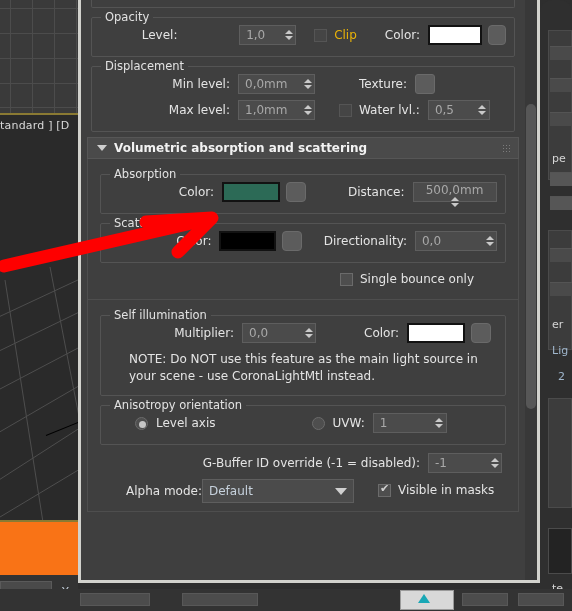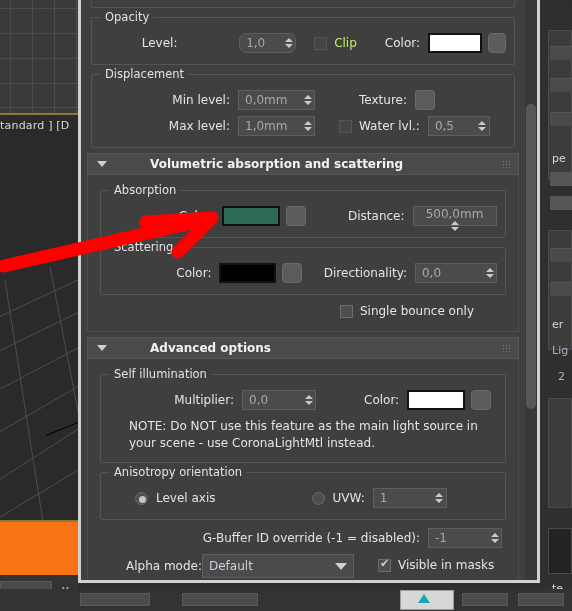--- a/index.html
+++ b/index.html
@@ -38,36 +38,36 @@
     border: 3px solid #d2d2cd;
     border-top: none;
   }
   .dialog-inner { position: absolute; left: 0; top: 0; right: 12px; bottom: 0; overflow: hidden; padding: 0 6px; }
 
   
   .scrollbar { position: absolute; right: 0; top: 0; width: 12px; bottom: 0; background: #383838; }
   .scroll-thumb { position: absolute; left: 1px; top: 110px; width: 10px; height: 305px; background: #575757; border-radius: 5px; }
 
   
-  .rollout-head { position: relative; height: 22px; background: #4a4a4a; border: 1px solid #565656; margin-top: 5px; display: flex; align-items: center; gap: 36px; }
+  .rollout-head { position: relative; height: 22px; background: #4a4a4a; border: 1px solid #565656; margin-top: 5px; display: flex; align-items: center; }
   .tri { width: 0; height: 0; border-left: 5px solid transparent; border-right: 5px solid transparent; border-top: 6px solid #cfcfcf; margin-left: 9px; margin-right: 7px; }
   .rollout-title { font-size: 12px; font-weight: bold; color: #f2f2f2; }
   .grip { position: absolute; right: 6px; top: 6px; width: 10px; height: 10px;
           background-image: radial-gradient(#8d8d8d 40%, transparent 41%);
           background-size: 3px 3px; opacity: .75; }
 
   .rollout-body { background: #3f3f3f; border: 1px solid #4e4e4e; border-top: none; padding: 6px 8px 8px; }
 
   
-  .group { position: relative; border: 1px solid #545454; border-radius: 2px; margin: 9px 4px 4px; padding: 12px 8px 8px; }
+  .group { position: relative; border: 1px solid #545454; border-radius: 2px; margin: 9px 4px 4px; padding: 4px 8px 8px; }
   .group-title { position: absolute; left: 9px; top: -8px; background: #3f3f3f; padding: 0 4px; font-size: 11.5px; color: #e2e2e2; }
 
   .row { display: flex; align-items: center; height: 26px; }
   .lbl { font-size: 12px; color: #e4e4e4; white-space: nowrap; }
-  .lbl.dim { color: #bef264; }
+  .lbl.dim { color: #eab308; }
   .ta-r { text-align: right; }
 
   
   .spin { display: inline-flex; align-items: center; height: 20px; background: #4b4b4b; border: 1px solid #5e5e5e; }
   .spin .val { flex: 1; padding: 0 6px; font-size: 12px; color: #a8a8a8; white-space: nowrap; }
   .spin .arrows { width: 13px; height: 18px; display: flex; flex-direction: column; align-items: center; justify-content: center; gap: 2px; }
   .ar-up { width: 0; height: 0; border-left: 4px solid transparent; border-right: 4px solid transparent; border-bottom: 4px solid #c9c9c9; }
   .ar-dn { width: 0; height: 0; border-left: 4px solid transparent; border-right: 4px solid transparent; border-top: 4px solid #c9c9c9; }
 
   
@@ -194,21 +194,21 @@
       <div class="cut-group">
         
         
         
       </div>
 
       <div class="group">
         <div class="group-title">Opacity</div>
         <div class="row">
           <div class="lbl ta-r" style="width:130px;text-align:center;">Level:</div>
-          <div class="spin" style="width:62px; margin-left:20px;border-radius:7px;">
+          <div class="spin" style="width:62px; margin-left:20px;">
             <span class="val">1,0</span>
             <span class="arrows">
                 <i class="ar-up"></i>
                 <i class="ar-dn"></i>
               </span>
           </div>
           <div class="cb off-dim" style="margin-left:18px;"></div>
           <div class="lbl dim" style="margin-left:7px;">Clip</div>
           <div class="lbl" style="margin-left:28px;">Color:</div>
           <div class="swatch" id="sw-opacity" style="margin-left: 8px; background: rgb(255, 255, 255);"></div>
@@ -291,25 +291,20 @@
             </div>
           </div>
         </div>
 
         <div class="row" style="justify-content:flex-end; padding-right:36px; height:24px;">
           <div class="cb"></div>
           <div class="lbl" style="margin-left:7px;">Single bounce only</div>
         </div>
       </div>
 
-      <div class="rollout-head">
-        <span class="tri"></span>
-        <span class="rollout-title">Advanced options</span>
-        <span class="grip"></span>
-      </div>
       <div class="rollout-body">
 
         <div class="group">
           <div class="group-title">Self illumination</div>
           <div class="row">
             <div class="lbl ta-r" style="width:125px;">Multiplier:</div>
             <div class="spin" style="width:74px; margin-left:8px;">
               <span class="val">0,0</span>
               <span class="arrows">
                   <i class="ar-up"></i>

